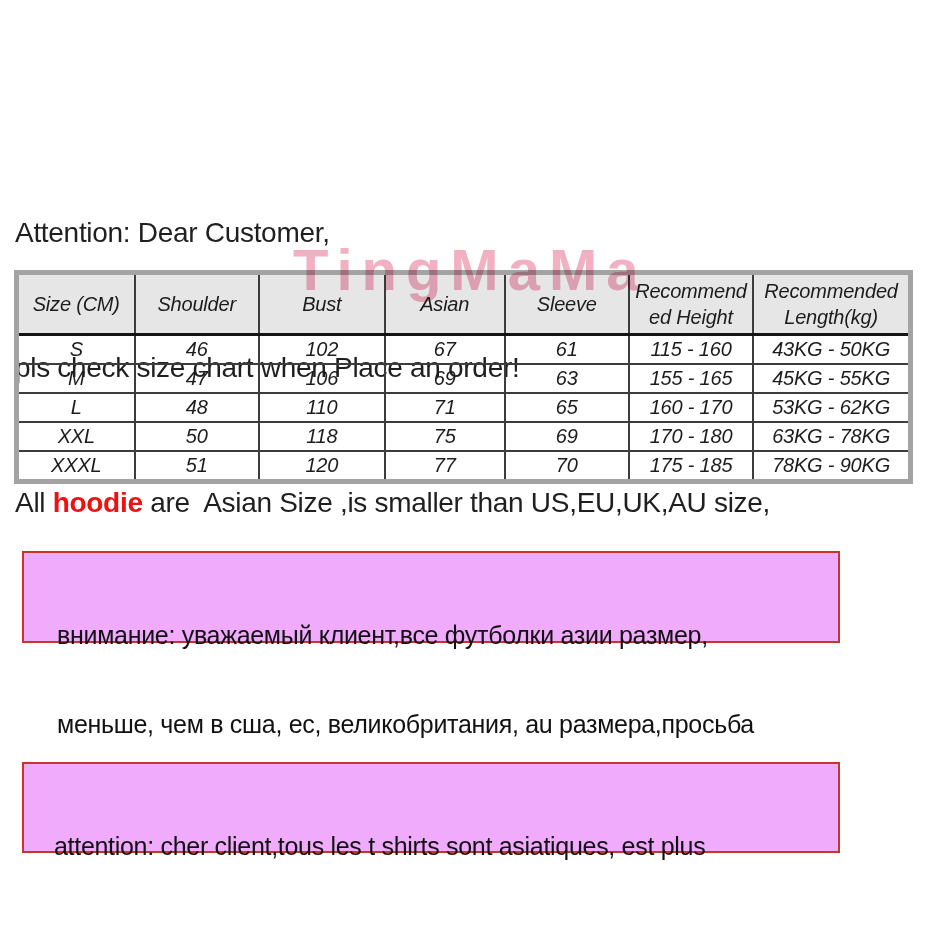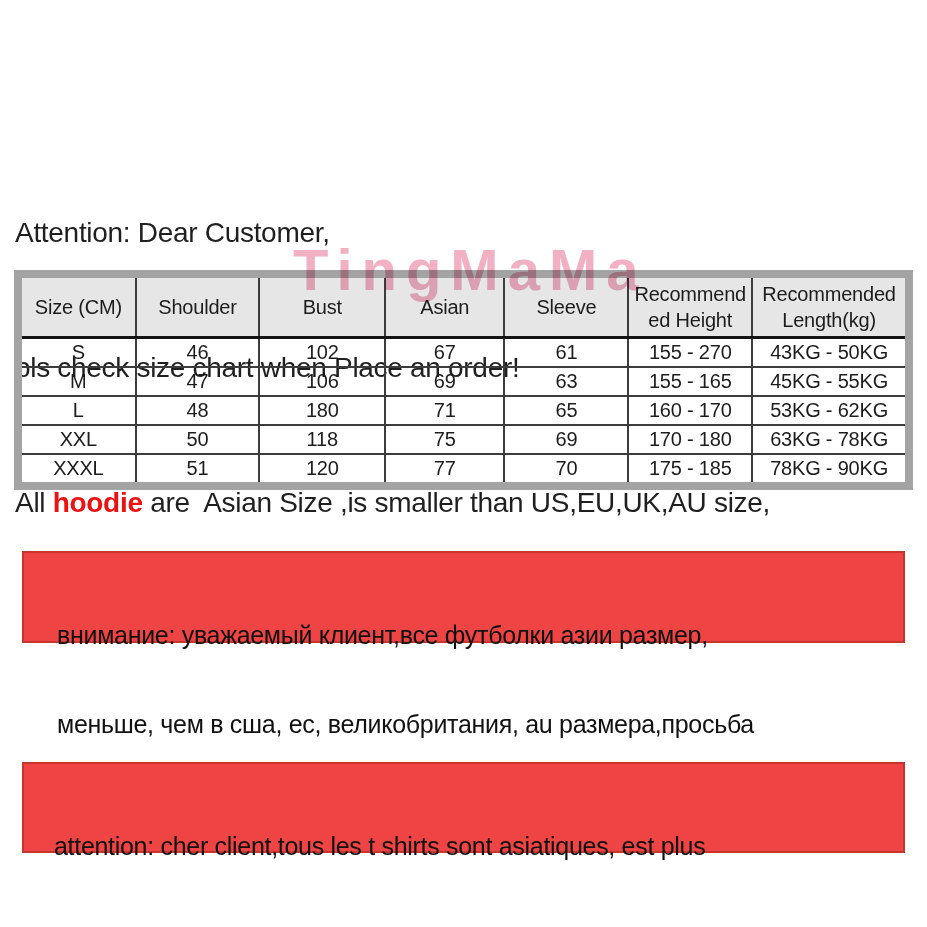--- a/index.html
+++ b/index.html
@@ -32,38 +32,38 @@
     position:absolute;left:14px;top:230px;width:899px;
     border-collapse:collapse;table-layout:fixed;
     font-size:20px;color:#1c1c1c;
   }
   table.size-chart th, table.size-chart td{
     border:2px solid #3c3c3c;
     text-align:center;vertical-align:middle;
     padding:0;letter-spacing:-0.2px;
     overflow:hidden;
   }
-  table.size-chart{border:8px solid #a3a3a3;}
+  table.size-chart{border:5px solid #a3a3a3;font-style:italic;}
   table.size-chart thead th{
     background:#e6e6e6;height:58px;
     font-weight:normal;font-size:20px;line-height:26px;
     border-bottom:3px solid #141414;
   }
   table.size-chart tbody td{height:27px;line-height:27px;}
   col.c1{width:13.2%;} col.c2{width:13.9%;} col.c3{width:14.1%;}
   col.c4{width:13.4%;} col.c5{width:13.9%;} col.c6{width:13.9%;}
   col.c7{width:17.6%;}
   
   .tbox{
-    position:absolute;left:22px;width:883px;
+    position:absolute;left:22px;width:818px;
     border:2px solid #c9342c;
     box-sizing:border-box;
     padding:9px 14px 6px 30px;
     font-size:25px;line-height:29.5px;letter-spacing:-0.3px;
-    color:#111;background:#ef4444;
+    color:#111;background:#f0abfc;
     white-space:pre-wrap;
   }
   .tbox.ru{top:511px;height:92px;padding-left:33px;}
   .tbox.es{top:619px;height:92px;}
   .tbox.fr{top:722px;height:91px;}
 </style>
 </head>
 <body>
 
 <div class="page">
@@ -118,36 +118,36 @@
           </th>
       </tr>
     </thead>
     <tbody>
       <tr>
         <td>S</td>
         <td>46</td>
         <td>102</td>
         <td>67</td>
         <td>61</td>
-        <td>155 - 270</td>
+        <td>115 - 160</td>
         <td>43KG - 50KG</td>
       </tr>
       <tr>
         <td>M</td>
         <td>47</td>
         <td>106</td>
         <td>69</td>
         <td>63</td>
         <td>155 - 165</td>
         <td>45KG - 55KG</td>
       </tr>
       <tr>
         <td>L</td>
         <td>48</td>
-        <td>180</td>
+        <td>110</td>
         <td>71</td>
         <td>65</td>
         <td>160 - 170</td>
         <td>53KG - 62KG</td>
       </tr>
       <tr>
         <td>XXL</td>
         <td>50</td>
         <td>118</td>
         <td>75</td>

